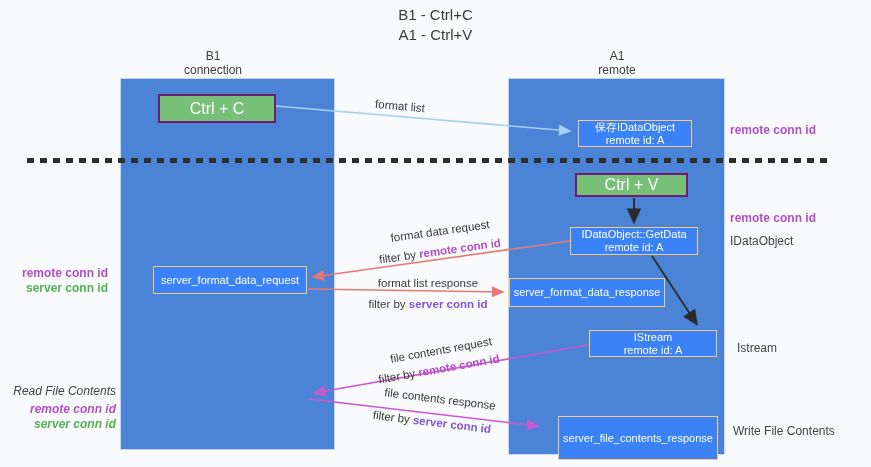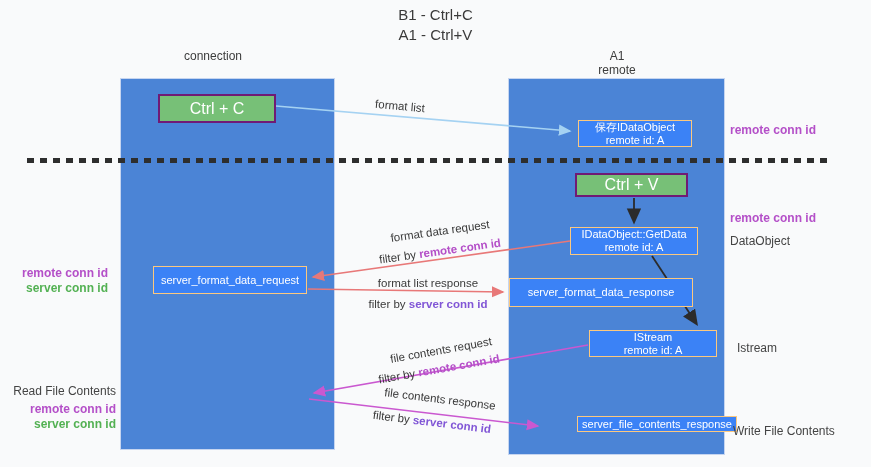--- a/index.html
+++ b/index.html
@@ -40,20 +40,21 @@
 </style>
 </head>
 <body>
 
 <div id="canvas">
 
   <div class="abs title" style="top:5px;left:0;">B1 - Ctrl+C</div>
   <div class="abs title" style="top:25px;left:0;">A1 - Ctrl+V</div>
 
   <div class="abs colhead" style="left:143px;top:49px;width:140px;">
+    <div>B1</div>
     <div>connection</div>
   </div>
   <div class="abs colhead" style="left:547px;top:49px;width:140px;">
     <div>A1</div>
     <div>remote</div>
   </div>
 
   <div class="abs lifeline" style="left:120px;top:78px;width:215px;height:372px;"></div>
   <div class="abs lifeline" style="left:508px;top:78px;width:217px;height:377px;"></div>
 
@@ -92,29 +93,29 @@
 
   <div class="abs gbox" style="left:575px;top:173px;width:113px;height:24px;">Ctrl + V</div>
 
   <div class="abs obox" style="left:570px;top:227px;width:128px;height:28px;">
     <div>IDataObject::GetData</div>
     <div>remote id: A</div>
   </div>
 
   <div class="abs obox" style="left:153px;top:266px;width:154px;height:28px;">server_format_data_request</div>
 
-  <div class="abs obox" style="left:509px;top:278px;width:184px;height:29px;">server_format_data_response</div>
+  <div class="abs obox" style="left:509px;top:278px;width:156px;height:29px;">server_format_data_response</div>
 
   <div class="abs obox" style="left:589px;top:330px;width:128px;height:27px;">
     <div>IStream</div>
     <div>remote id: A</div>
   </div>
 
 
-  <div class="abs obox" style="left:577px;top:416px;width:160px;height:16px;">server_file_contents_response</div>
+  <div class="abs obox" style="left:558px;top:416px;width:160px;height:44px;">server_file_contents_response</div>
 
   <div class="albl" style="left:400px;top:106px;transform:translate(-50%,-50%) rotate(5deg);">format list</div>
 
   <div class="albl" style="left:440px;top:231px;transform:translate(-50%,-50%) rotate(-8deg);">format data request</div>
   <div class="albl" style="left:440px;top:251px;transform:translate(-50%,-50%) rotate(-8deg);">
     <span>filter by </span><span class="magenta">remote conn id</span>
   </div>
 
   <div class="albl" style="left:428px;top:283px;transform:translate(-50%,-50%);">format list response</div>
   <div class="albl" style="left:428px;top:304px;transform:translate(-50%,-50%);">
@@ -129,25 +130,25 @@
   <div class="albl" style="left:440px;top:399px;transform:translate(-50%,-50%) rotate(7deg);">file contents response</div>
   <div class="albl" style="left:432px;top:422px;transform:translate(-50%,-50%) rotate(7deg);">
     <span>filter by </span><span class="purple">server conn id</span>
   </div>
 
   <div class="abs sidelabel" style="left:8px;top:266px;width:100px;text-align:right;line-height:15px;">
     <div class="magenta">remote conn id</div>
     <div class="greentx">server conn id</div>
   </div>
 
-  <div class="abs sidelabel" style="left:8px;top:384px;width:108px;text-align:right;line-height:15px;">
+  <div class="abs sidelabel" style="left:8px;top:384px;width:108px;text-align:right;line-height:15px;font-style:italic;">
     <div style="color:#444;margin-bottom:3px;">Read File Contents</div>
     <div class="magenta">remote conn id</div>
     <div class="greentx">server conn id</div>
   </div>
 
   <div class="abs sidelabel magenta" style="left:730px;top:123px;">remote conn id</div>
   <div class="abs sidelabel magenta" style="left:730px;top:211px;">remote conn id</div>
-  <div class="abs rightcol-note" style="left:730px;top:234px;">DataObject</div>
+  <div class="abs rightcol-note" style="left:730px;top:234px;">IDataObject</div>
   <div class="abs rightcol-note" style="left:737px;top:341px;">Istream</div>
   <div class="abs rightcol-note" style="left:733px;top:424px;">Write File Contents</div>
 
 </div>
 
 </body></html>

